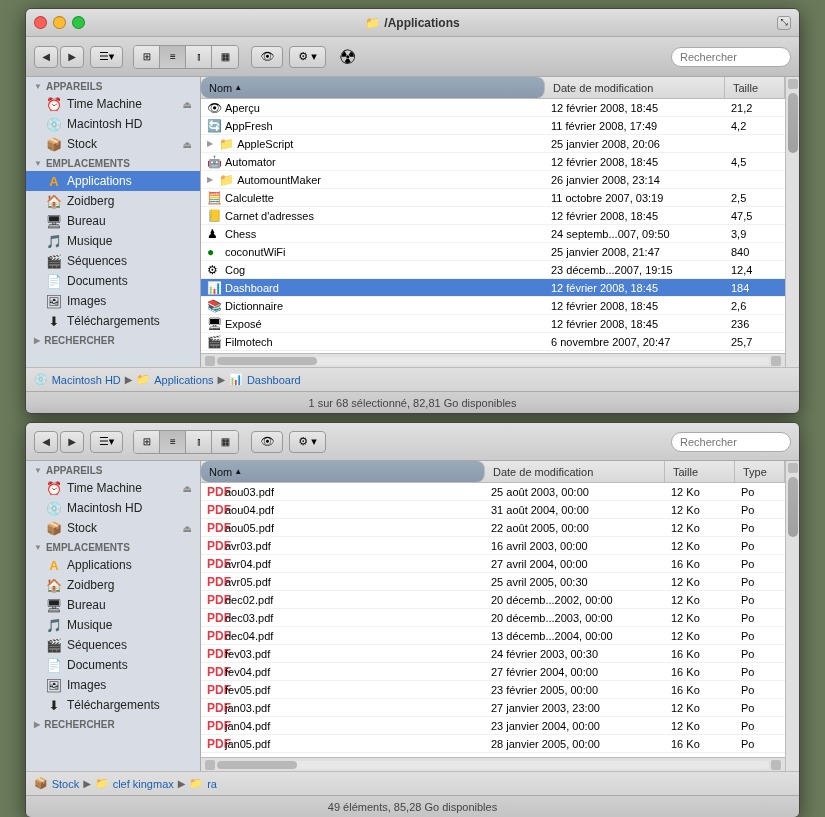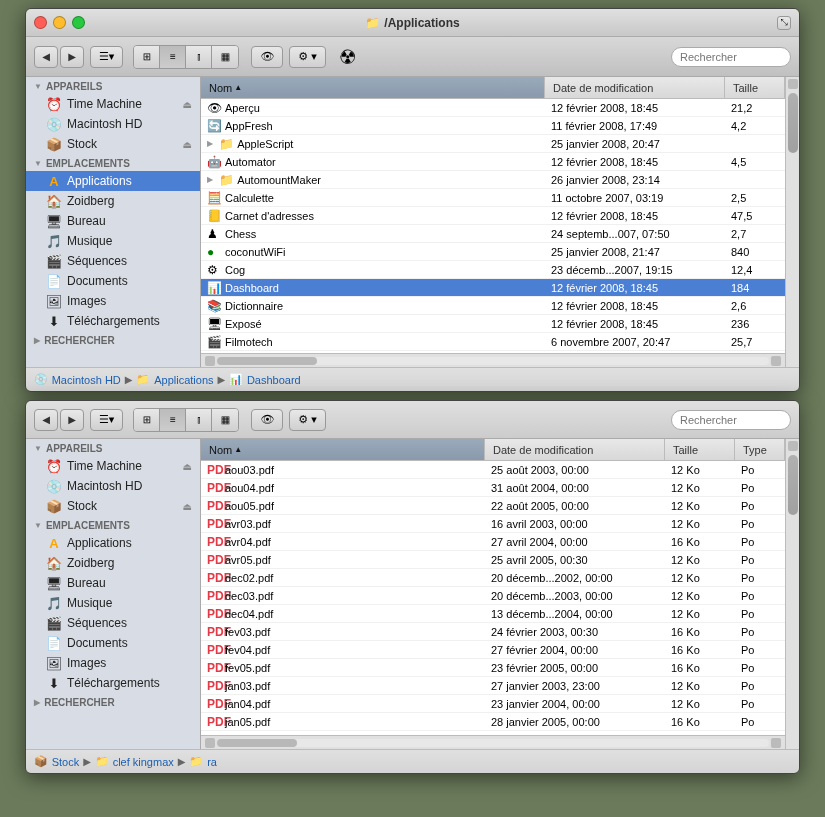--- a/index.html
+++ b/index.html
@@ -229,20 +229,21 @@
       color: #333;
       border-right: 1px solid #bbb;
       display: flex;
       align-items: center;
       gap: 2px;
       cursor: pointer;
     }
     .col-header.active {
       background: linear-gradient(to bottom, #9ab, #8a9aac);
       color: #111;
+      border-radius: 8px;
     }
     .file-rows {
       overflow-y: auto;
       flex: 1;
     }
     .file-row {
       display: grid;
       grid-template-columns: 1fr 180px 60px;
       height: 18px;
       align-items: center;
@@ -523,21 +524,21 @@
             </div>
         </div>
 
         <div class="file-row">
           <div class="file-cell">
             <span class="expand-arrow">▶</span>
             <span class="file-icon folder-icon">📁</span>
             <span>AppleScript</span>
           </div>
           <div class="file-cell">
-              <span>25 janvier 2008, 20:47</span>
+              <span>25 janvier 2008, 20:06</span>
             </div>
           <div class="file-cell">
               <span></span>
             </div>
         </div>
 
         <div class="file-row">
           <div class="file-cell">
               <span class="file-icon">🤖</span>
               <span>Automator</span>
@@ -589,24 +590,24 @@
               <span>47,5</span>
             </div>
         </div>
 
         <div class="file-row">
           <div class="file-cell">
               <span class="file-icon">♟</span>
               <span>Chess</span>
             </div>
           <div class="file-cell">
-              <span>24 septemb...007, 07:50</span>
-            </div>
-          <div class="file-cell">
-              <span>2,7</span>
+              <span>24 septemb...007, 09:50</span>
+            </div>
+          <div class="file-cell">
+              <span>3,9</span>
             </div>
         </div>
 
         <div class="file-row">
           <div class="file-cell">
               <span class="file-icon" style="color:green;">●</span>
               <span>coconutWiFi</span>
             </div>
           <div class="file-cell">
               <span>25 janvier 2008, 21:47</span>
@@ -702,20 +703,23 @@
     <span>💿</span>
     <span style="cursor:pointer;color:#1a5fb4;">Macintosh HD</span>
     <span class="breadcrumb-arrow">▶</span>
     <span>📁</span>
     <span style="cursor:pointer;color:#1a5fb4;">Applications</span>
     <span class="breadcrumb-arrow">▶</span>
     <span>📊</span>
     <span style="cursor:pointer;color:#1a5fb4;">Dashboard</span>
   </div>
 
+  <div class="status-bar">
+    <span>1 sur 68 sélectionné, 82,81 Go disponibles</span>
+  </div>
 </div>
 
 <div class="window2" style="margin-top:4px;">
 
   <div class="toolbar2">
     <div class="nav-btn-group">
       <div class="nav-btn">◀</div>
       <div class="nav-btn">▶</div>
     </div>
     <div class="action-btn">
@@ -1097,13 +1101,16 @@
     <span>📦</span>
     <span style="cursor:pointer;color:#1a5fb4;">Stock</span>
     <span class="breadcrumb-arrow">▶</span>
     <span>📁</span>
     <span style="cursor:pointer;color:#1a5fb4;">clef kingmax</span>
     <span class="breadcrumb-arrow">▶</span>
     <span>📁</span>
     <span style="cursor:pointer;color:#1a5fb4;">ra</span>
   </div>
 
+  <div class="status-bar">
+    <span>49 éléments, 85,28 Go disponibles</span>
+  </div>
 </div>
 
 </body></html>

